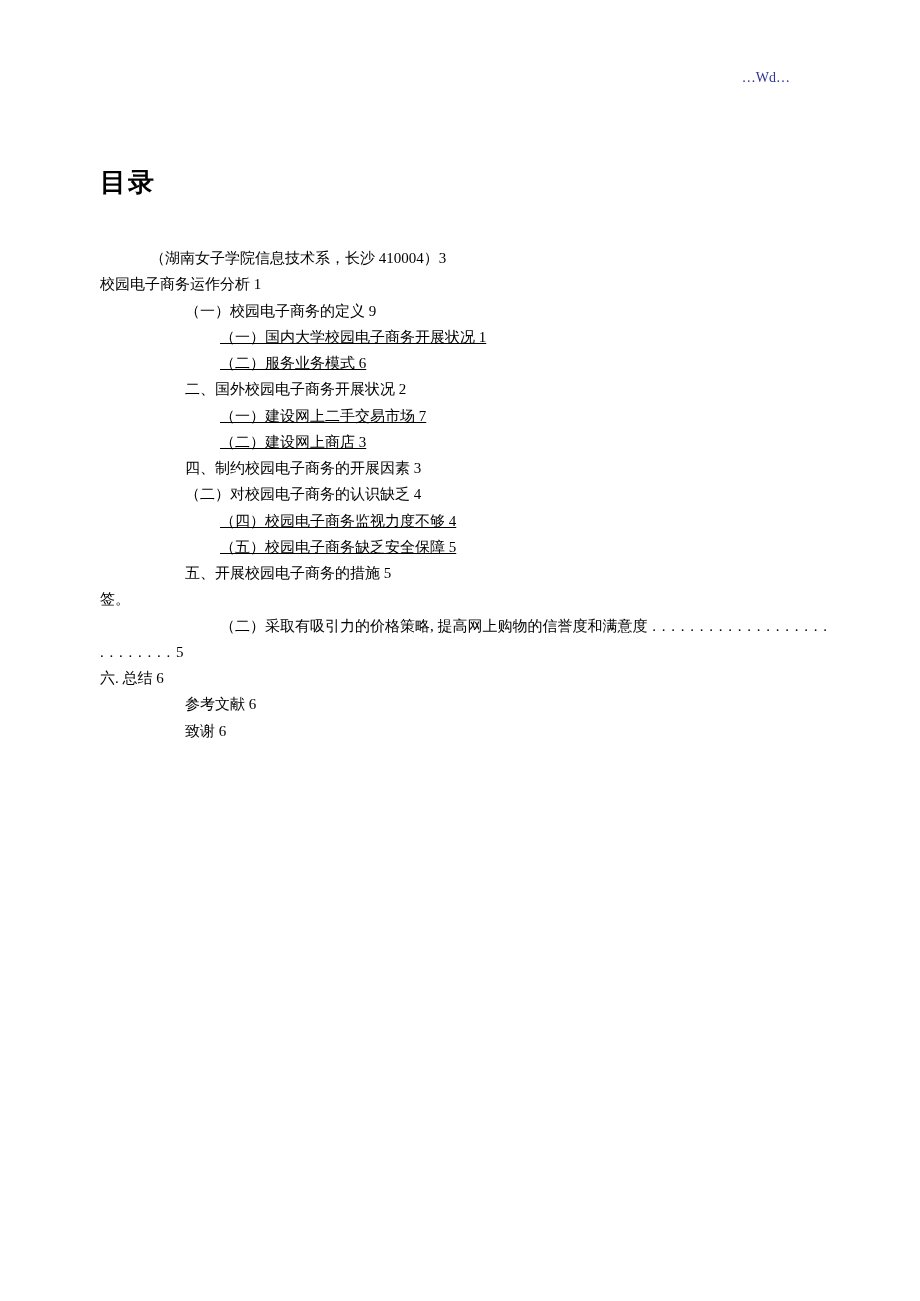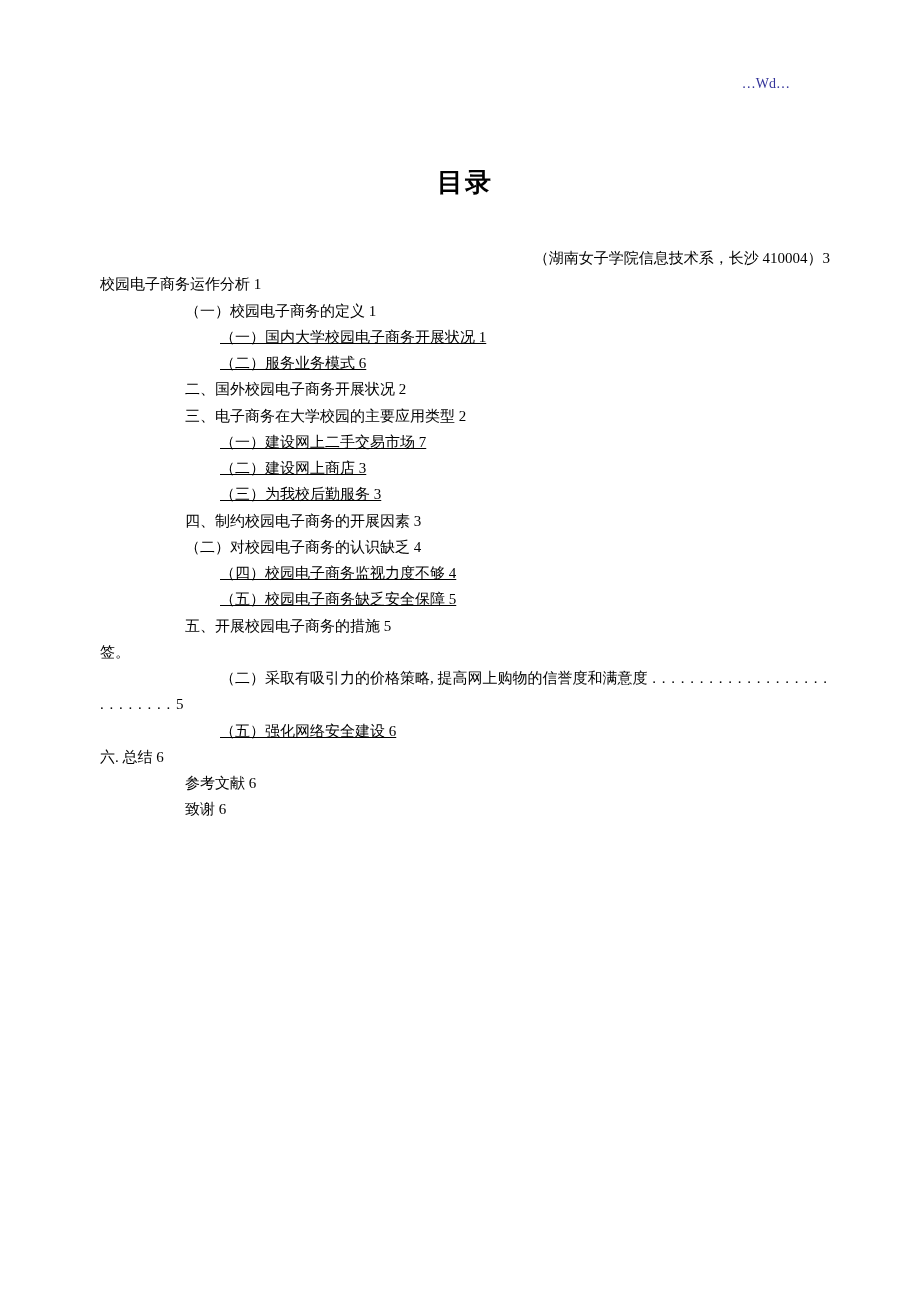--- a/index.html
+++ b/index.html
@@ -14,39 +14,38 @@
       color: #000000;
       width: 920px;
       height: 1301px;
       position: relative;
     }
     .page {
       padding: 70px 90px 50px 100px;
     }
     .header-mark {
       position: absolute;
-      top: 76px;
+      top: 70px;
       right: 130px;
       font-size: 14px;
       color: #333399;
       font-family: "Times New Roman", serif;
     }
     .title {
-      text-align: center;
       font-size: 26px;
       font-weight: bold;
       margin-top: 95px;
       margin-bottom: 45px;
       letter-spacing: 2px;
     }
     .toc {
       line-height: 1.75;
       font-size: 15px;
     }
-    .indent-1 { padding-left: 50px; text-align: right; }
+    .indent-1 { padding-left: 50px; }
     .indent-0 { padding-left: 0px; }
     .indent-2 { padding-left: 85px; }
     .indent-3 { padding-left: 120px; text-decoration: underline; }
     .toc-line {
       display: block;
     }
     .wrap-line {
       display: block;
     }
     .dots {
@@ -63,38 +62,35 @@
 <body>
 
 <div class="page">
   <div class="header-mark">…Wd…</div>
 
   <h1 class="title">目录</h1>
 
   <div class="toc">
     <span class="toc-line indent-1">（湖南女子学院信息技术系，长沙 410004）3</span>
     <span class="toc-line indent-0">校园电子商务运作分析 1</span>
-    <span class="toc-line indent-2">（一）校园电子商务的定义 1</span>
+    <span class="toc-line indent-2">（一）校园电子商务的定义 9</span>
     <span class="toc-line indent-3">（一）国内大学校园电子商务开展状况 1</span>
     <span class="toc-line indent-3">（二）服务业务模式 6</span>
     <span class="toc-line indent-2">二、国外校园电子商务开展状况 2</span>
-    <span class="toc-line indent-2">三、电子商务在大学校园的主要应用类型 2</span>
     <span class="toc-line indent-3">（一）建设网上二手交易市场 7</span>
     <span class="toc-line indent-3">（二）建设网上商店 3</span>
-    <span class="toc-line indent-3">（三）为我校后勤服务 3</span>
     <span class="toc-line indent-2">四、制约校园电子商务的开展因素 3</span>
     <span class="toc-line indent-2">（二）对校园电子商务的认识缺乏 4</span>
     <span class="toc-line indent-3">（四）校园电子商务监视力度不够 4</span>
     <span class="toc-line indent-3">（五）校园电子商务缺乏安全保障 5</span>
     <span class="toc-line indent-2">五、开展校园电子商务的措施 5</span>
 
     <span class="break-label indent-0">签。</span>
 
     <span class="wrap-line">
       <span class="indent-3" style="display:inline-block;"></span><span>（二）采取有吸引力的价格策略, 提高网上购物的信誉度和满意度</span><span class="dots"> . . . . . . . . . . . . . . . . . . . . . . . . . . . </span><span>5</span>
     </span>
 
-    <span class="toc-line indent-3">（五）强化网络安全建设 6</span>
     <span class="toc-line indent-0">六. 总结 6</span>
     <span class="toc-line indent-2">参考文献 6</span>
     <span class="toc-line indent-2">致谢 6</span>
   </div>
 </div>
 
 </body></html>

